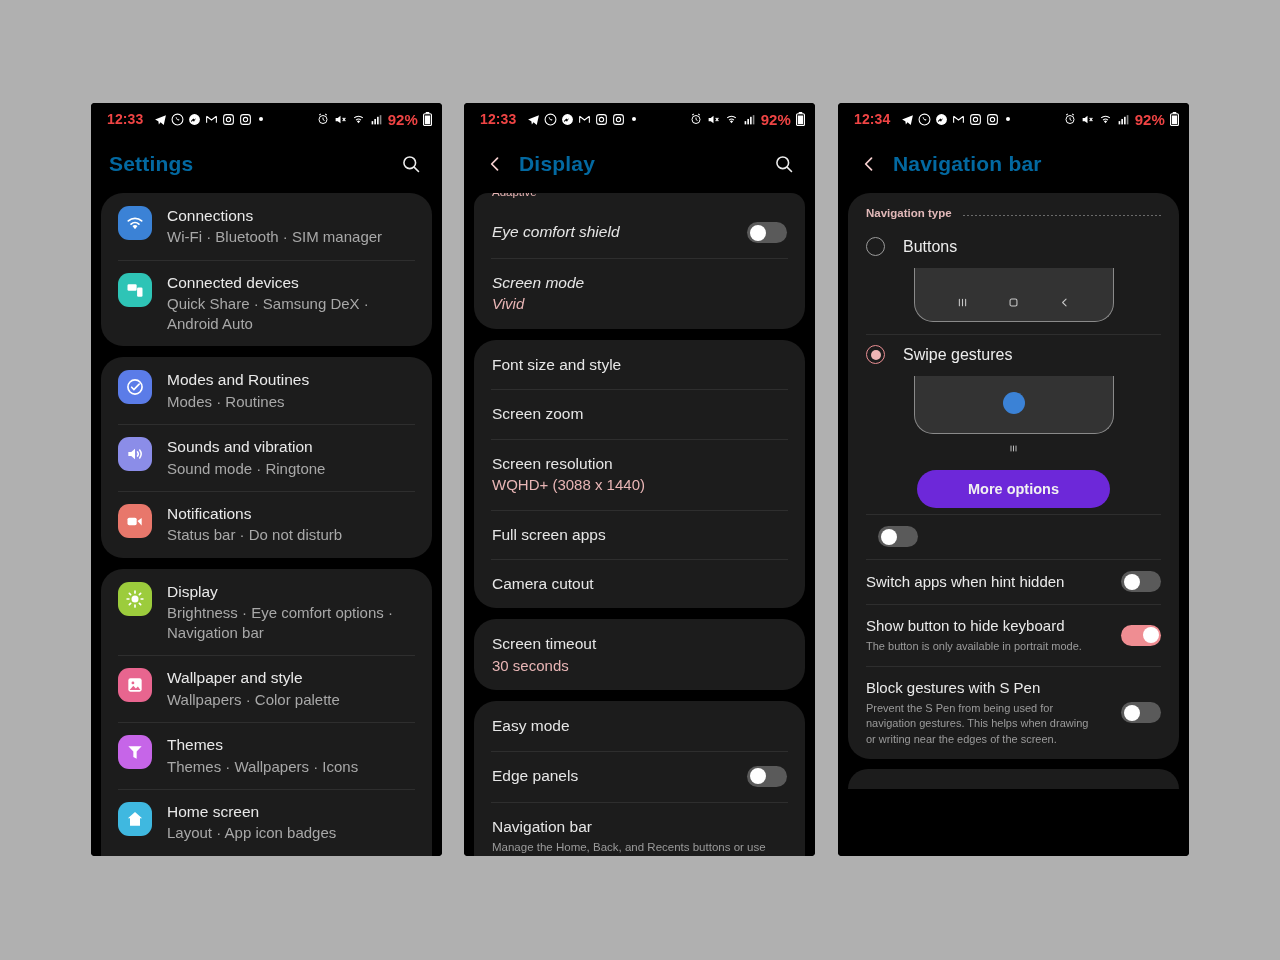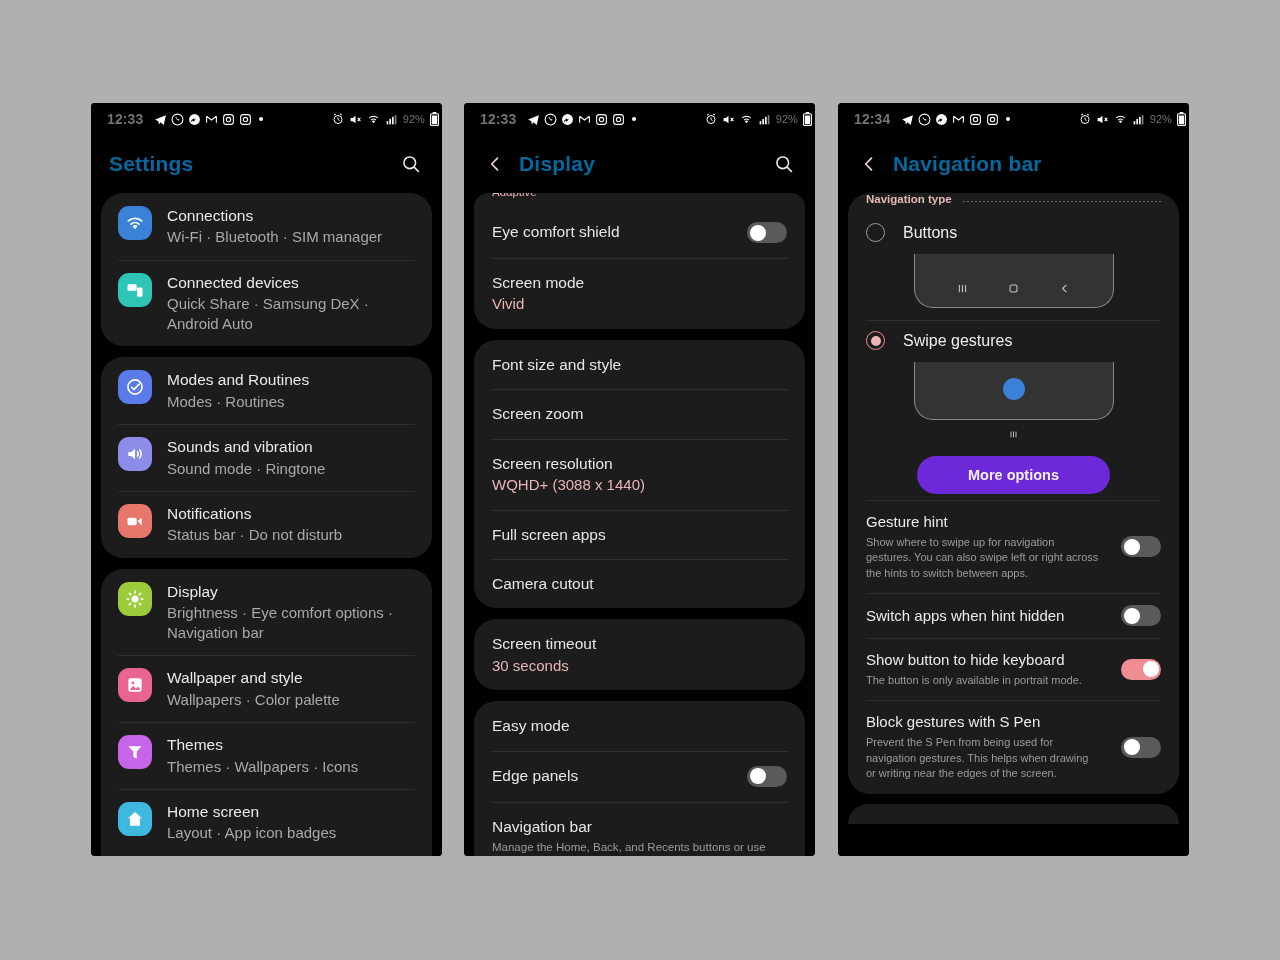--- a/index.html
+++ b/index.html
@@ -24,33 +24,33 @@
   }
   #phone1 { left: 91px; }
   #phone2 { left: 464px; }
   #phone3 { left: 838px; }
 
   
   .statusbar {
     height: 32px;
     display: flex;
     align-items: center;
-    padding: 0 3px 0 16px;
+    padding: 0 10px 0 16px;
     font-size: 13.5px;
     font-weight: 600;
     letter-spacing: .1px;
-    color: #737373;
+    color: #ef4444;
     background: #000;
   }
   .sb-time { margin-right: 7px; font-size: 14px; }
   .sb-left { display: flex; align-items: center; gap: 4px; flex: 1; }
   .sb-right { display: flex; align-items: center; gap: 5px; }
   .sb-ic { display: inline-flex; align-items: center; justify-content: center; }
   .sb-ic svg { display: block; }
-  .sb-batt { font-size: 11px; font-weight: 400; }
+  .sb-batt { font-size: 15px; font-weight: 700; }
   .dot-sep { width: 4px; height: 4px; border-radius: 50%; background: #fff; display: inline-block; margin-left: 3px; }
 
   
   .apphdr {
     height: 58px;
     display: flex;
     align-items: center;
     padding: 0 18px;
     background: #000;
   }
@@ -135,21 +135,21 @@
     background: #fff;
   }
   .toggle.on { background: #ef8d92; }
   .toggle.on .knob { left: auto; right: 2.5px; }
 
   
   .sect-label {
     display: flex;
     align-items: center;
     gap: 10px;
-    padding: 0 18px 8px 18px;
+    padding: 14px 18px 8px 18px;
     font-size: 11.5px;
     color: #e2b9b9;
     font-weight: 600;
   }
   .sect-label .dots {
     flex: 1;
     height: 1px;
     background-image: radial-gradient(circle, #6a6a6a 1px, transparent 1px);
     background-size: 4px 2px;
     background-repeat: repeat-x;
@@ -581,21 +581,21 @@
           </svg>
         </div>
     </div>
 
     <div class="body">
 
       <div class="clip-top">
         <span>Adaptive</span>
       </div>
 
-      <div class="card" style="border-radius:0 0 22px 22px;">
+      <div class="card" style="border-radius:0 0 22px 22px;font-style:italic;">
         <div class="row plain">
           <div class="row-txt">
             <div class="row-title">Eye comfort shield</div>
           </div>
           <div class="toggle">
               <div class="knob"></div>
             </div>
         </div>
         <div class="row plain">
           <div class="row-txt">
@@ -807,24 +807,20 @@
                 <path d="M8 8v8M12 8v8M16 8v8"></path>
               </g>
             </svg>
         </div>
 
         <div class="more-wrap">
           <button class="more-btn">More options</button>
         </div>
 
         <div class="tog-row divtop">
-          <div class="tog-txt">
-            <div class="tog-title">Gesture hint</div>
-            <div class="tog-desc">Show where to swipe up for navigation gestures. You can also swipe left or right across the hints to switch between apps.</div>
-          </div>
           <div class="toggle">
               <div class="knob"></div>
             </div>
         </div>
 
         <div class="tog-row">
           <div class="tog-txt">
             <div class="tog-title">Switch apps when hint hidden</div>
           </div>
           <div class="toggle">

